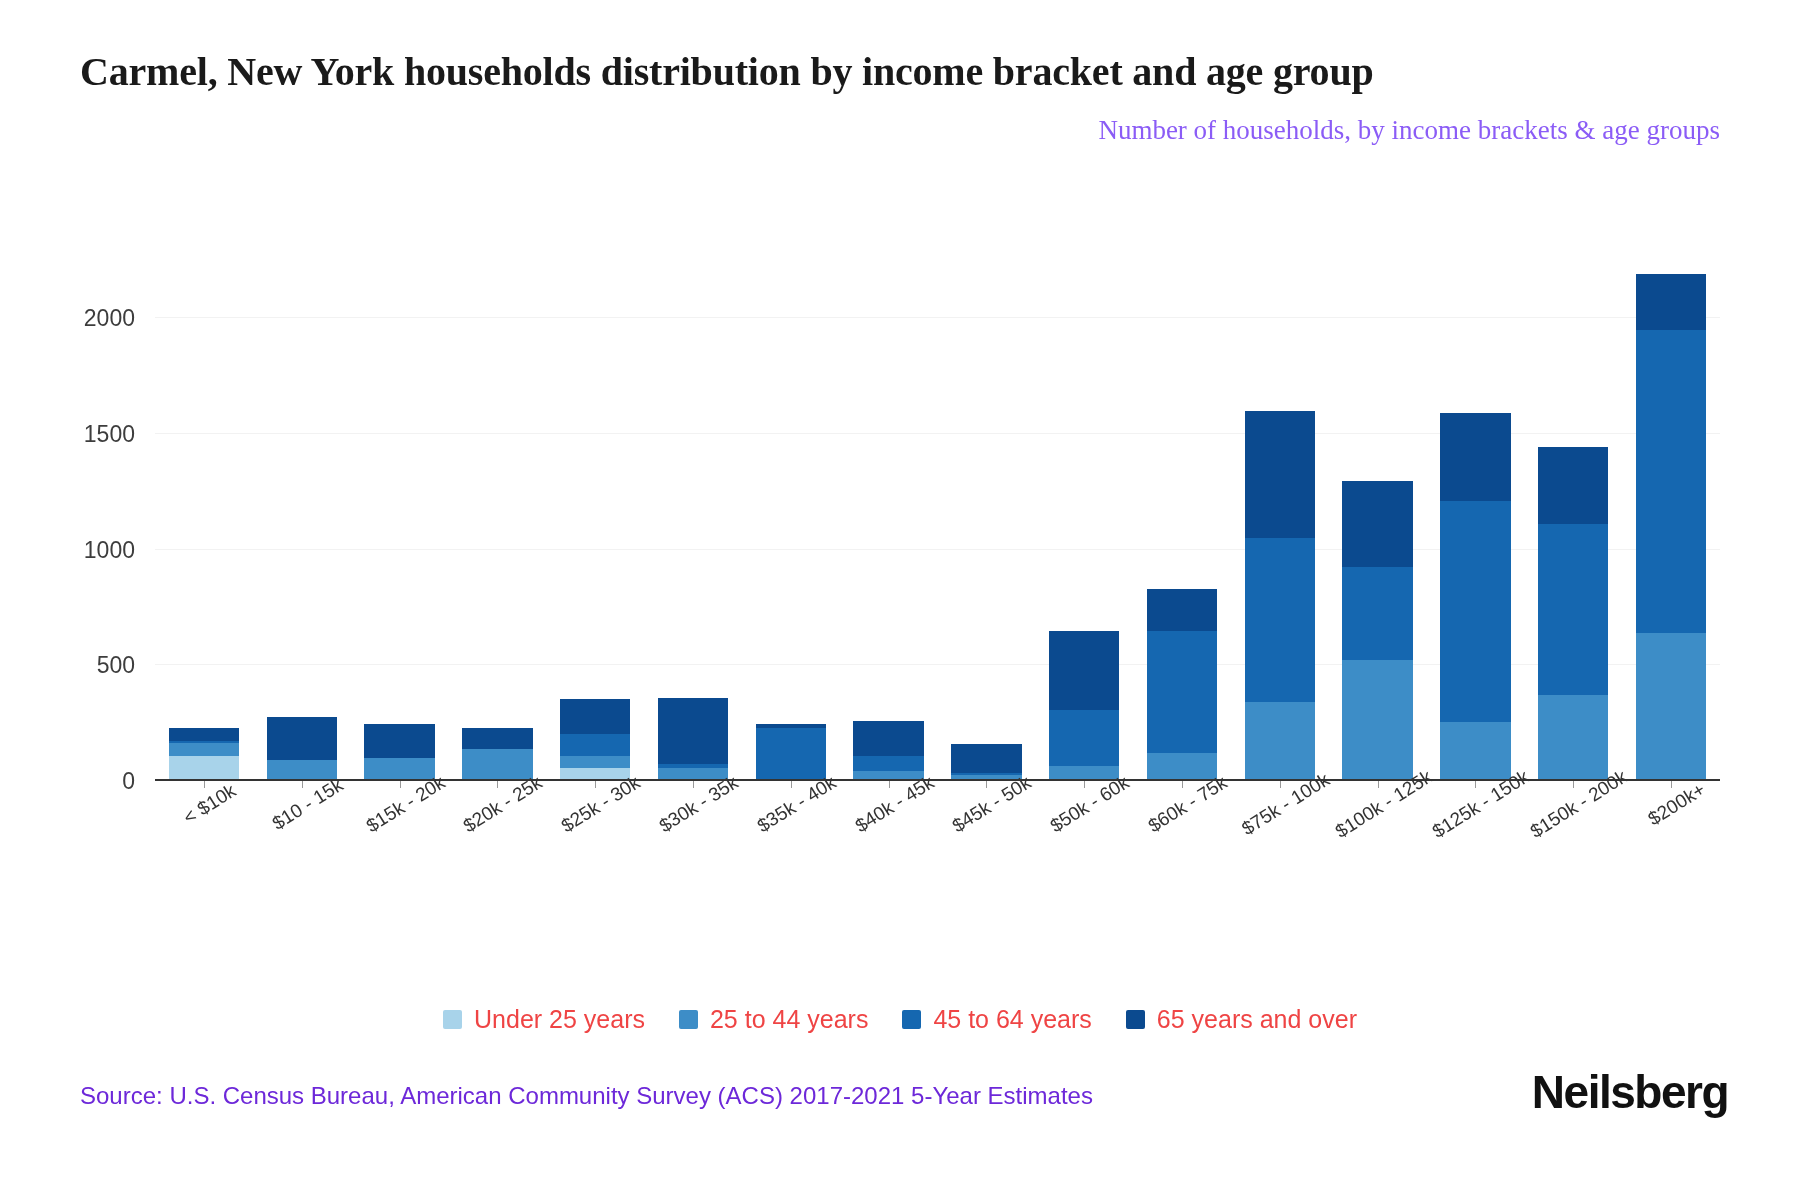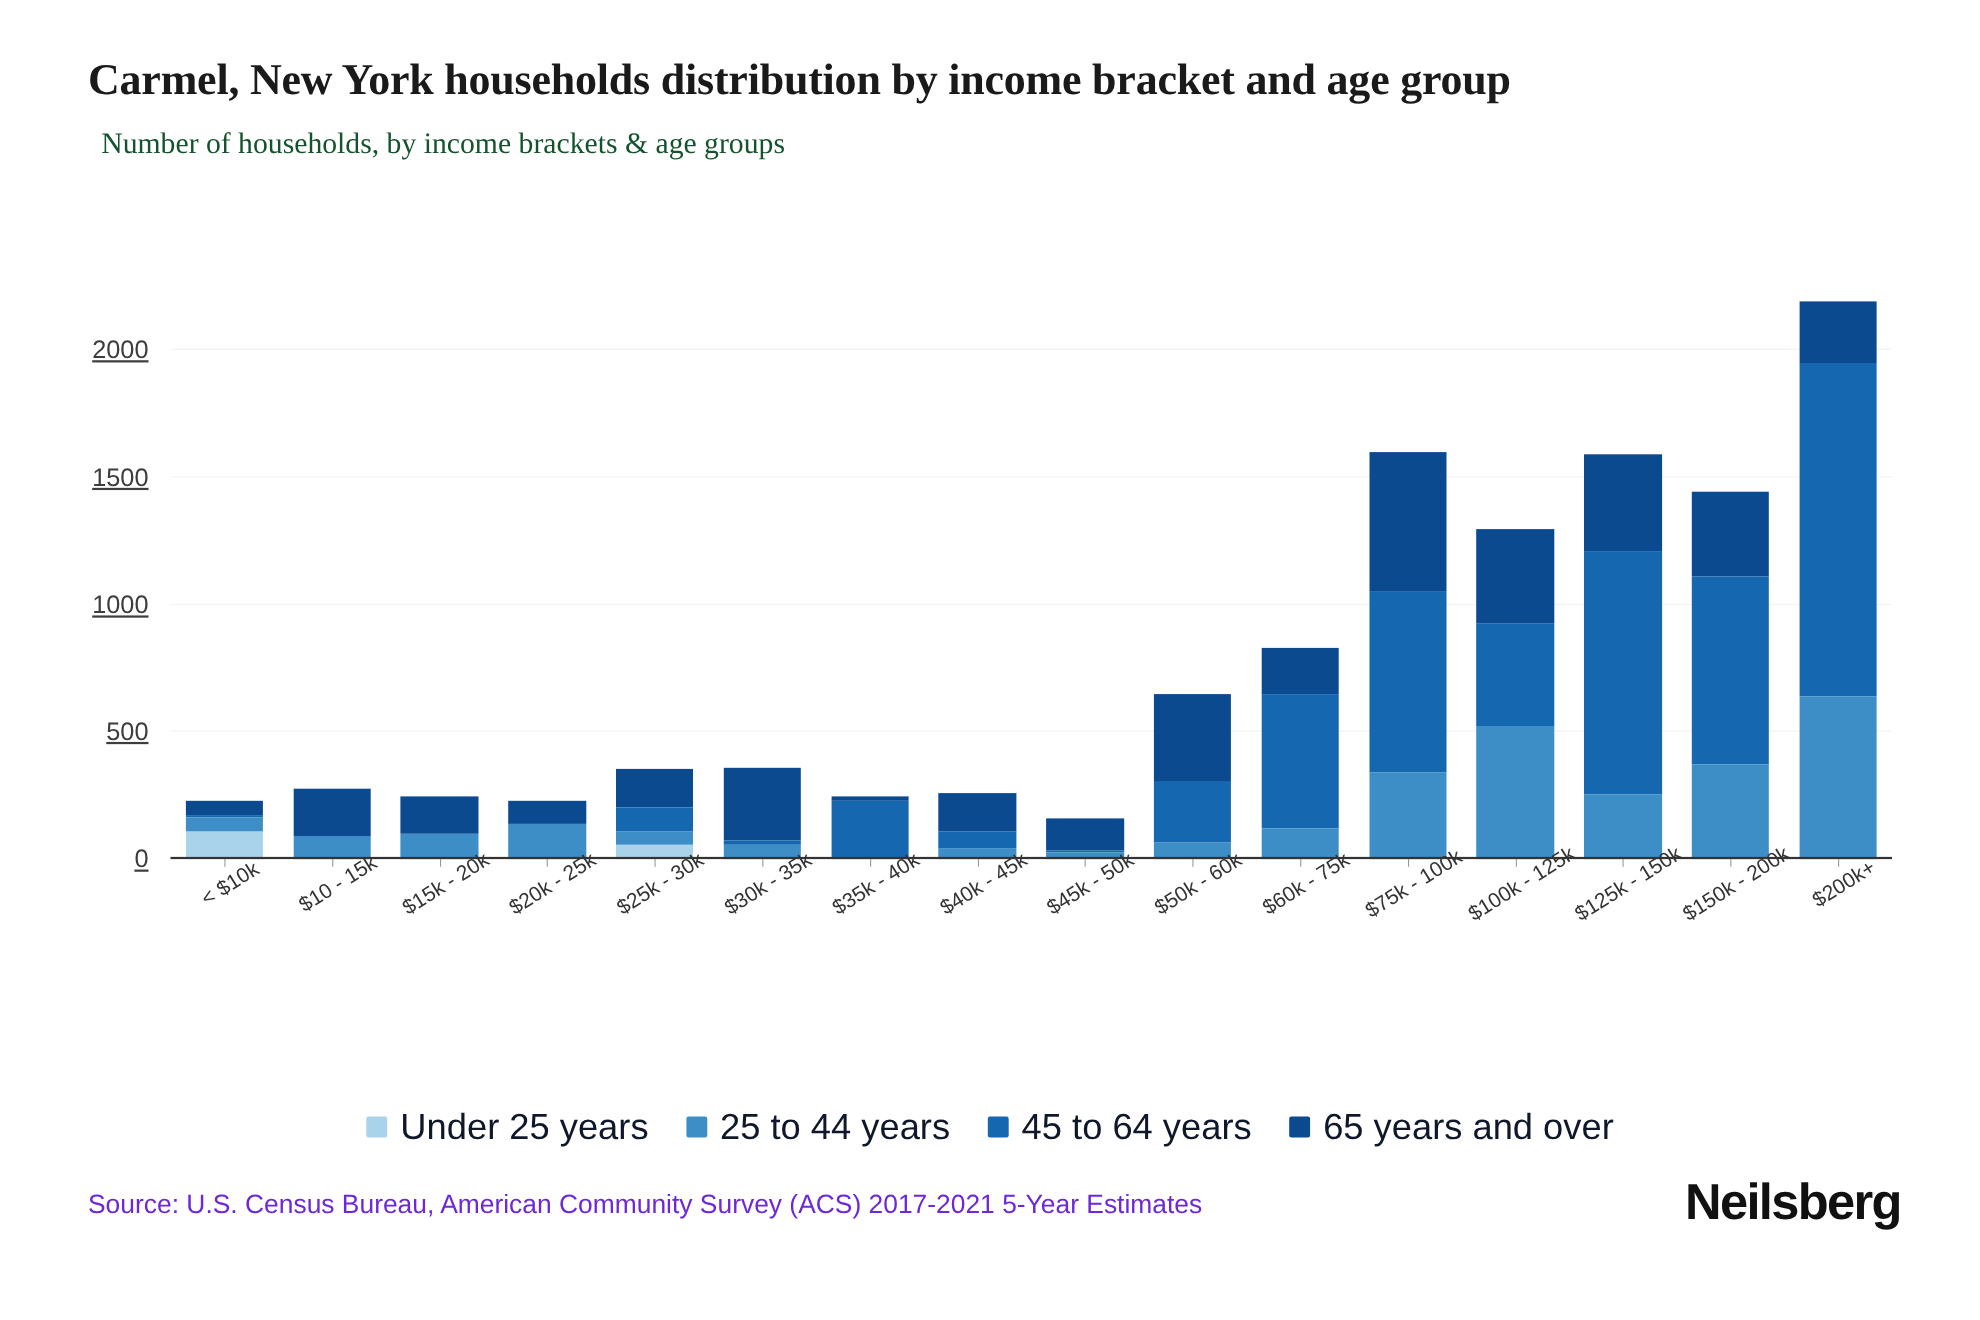--- a/index.html
+++ b/index.html
@@ -26,23 +26,24 @@
     font-size: 40px;
     line-height: 1.22;
     color: #1a1a1a;
     letter-spacing: -0.2px;
     margin: 0;
     max-width: 1640px;
   }
   .chart-subtitle {
     font-family: "Liberation Serif", serif;
     font-size: 27px;
-    color: #14532d;
+    color: #8b5cf6;
     margin: 18px 0 0 12px;
     font-weight: normal;
+    text-align: right;
   }
 
   
   .plot-wrap {
     position: absolute;
     left: 0; top: 0;
     width: 1800px; height: 1200px;
   }
   .plot {
     position: absolute;
@@ -69,21 +70,20 @@
   }
   .ytick-label {
     position: absolute;
     right: 1645px;        
     width: 120px;
     text-align: right;
     font-size: 23px;
     color: #3d3d3d;
     transform: translateY(-50%);
     white-space: nowrap;
-    text-decoration: underline;
   }
 
   
   .bars {
     position: absolute;
     left: 0; top: 0; right: 0; bottom: 0;
     display: flex;
     align-items: flex-end;
     justify-content: space-between;
   }
@@ -152,22 +152,22 @@
     display: flex;
     align-items: center;
     gap: 12px;
   }
   .legend-swatch {
     width: 19px; height: 19px;
     border-radius: 2px;
     display: inline-block;
   }
   .legend-label {
-    font-size: 33px;
-    color: #0f172a;
+    font-size: 25px;
+    color: #ef4444;
   }
 
   
   .footer-source {
     position: absolute;
     left: 80px;
     top: 1082px;
     font-size: 24px;
     color: #6d28d9;
     white-space: nowrap;

